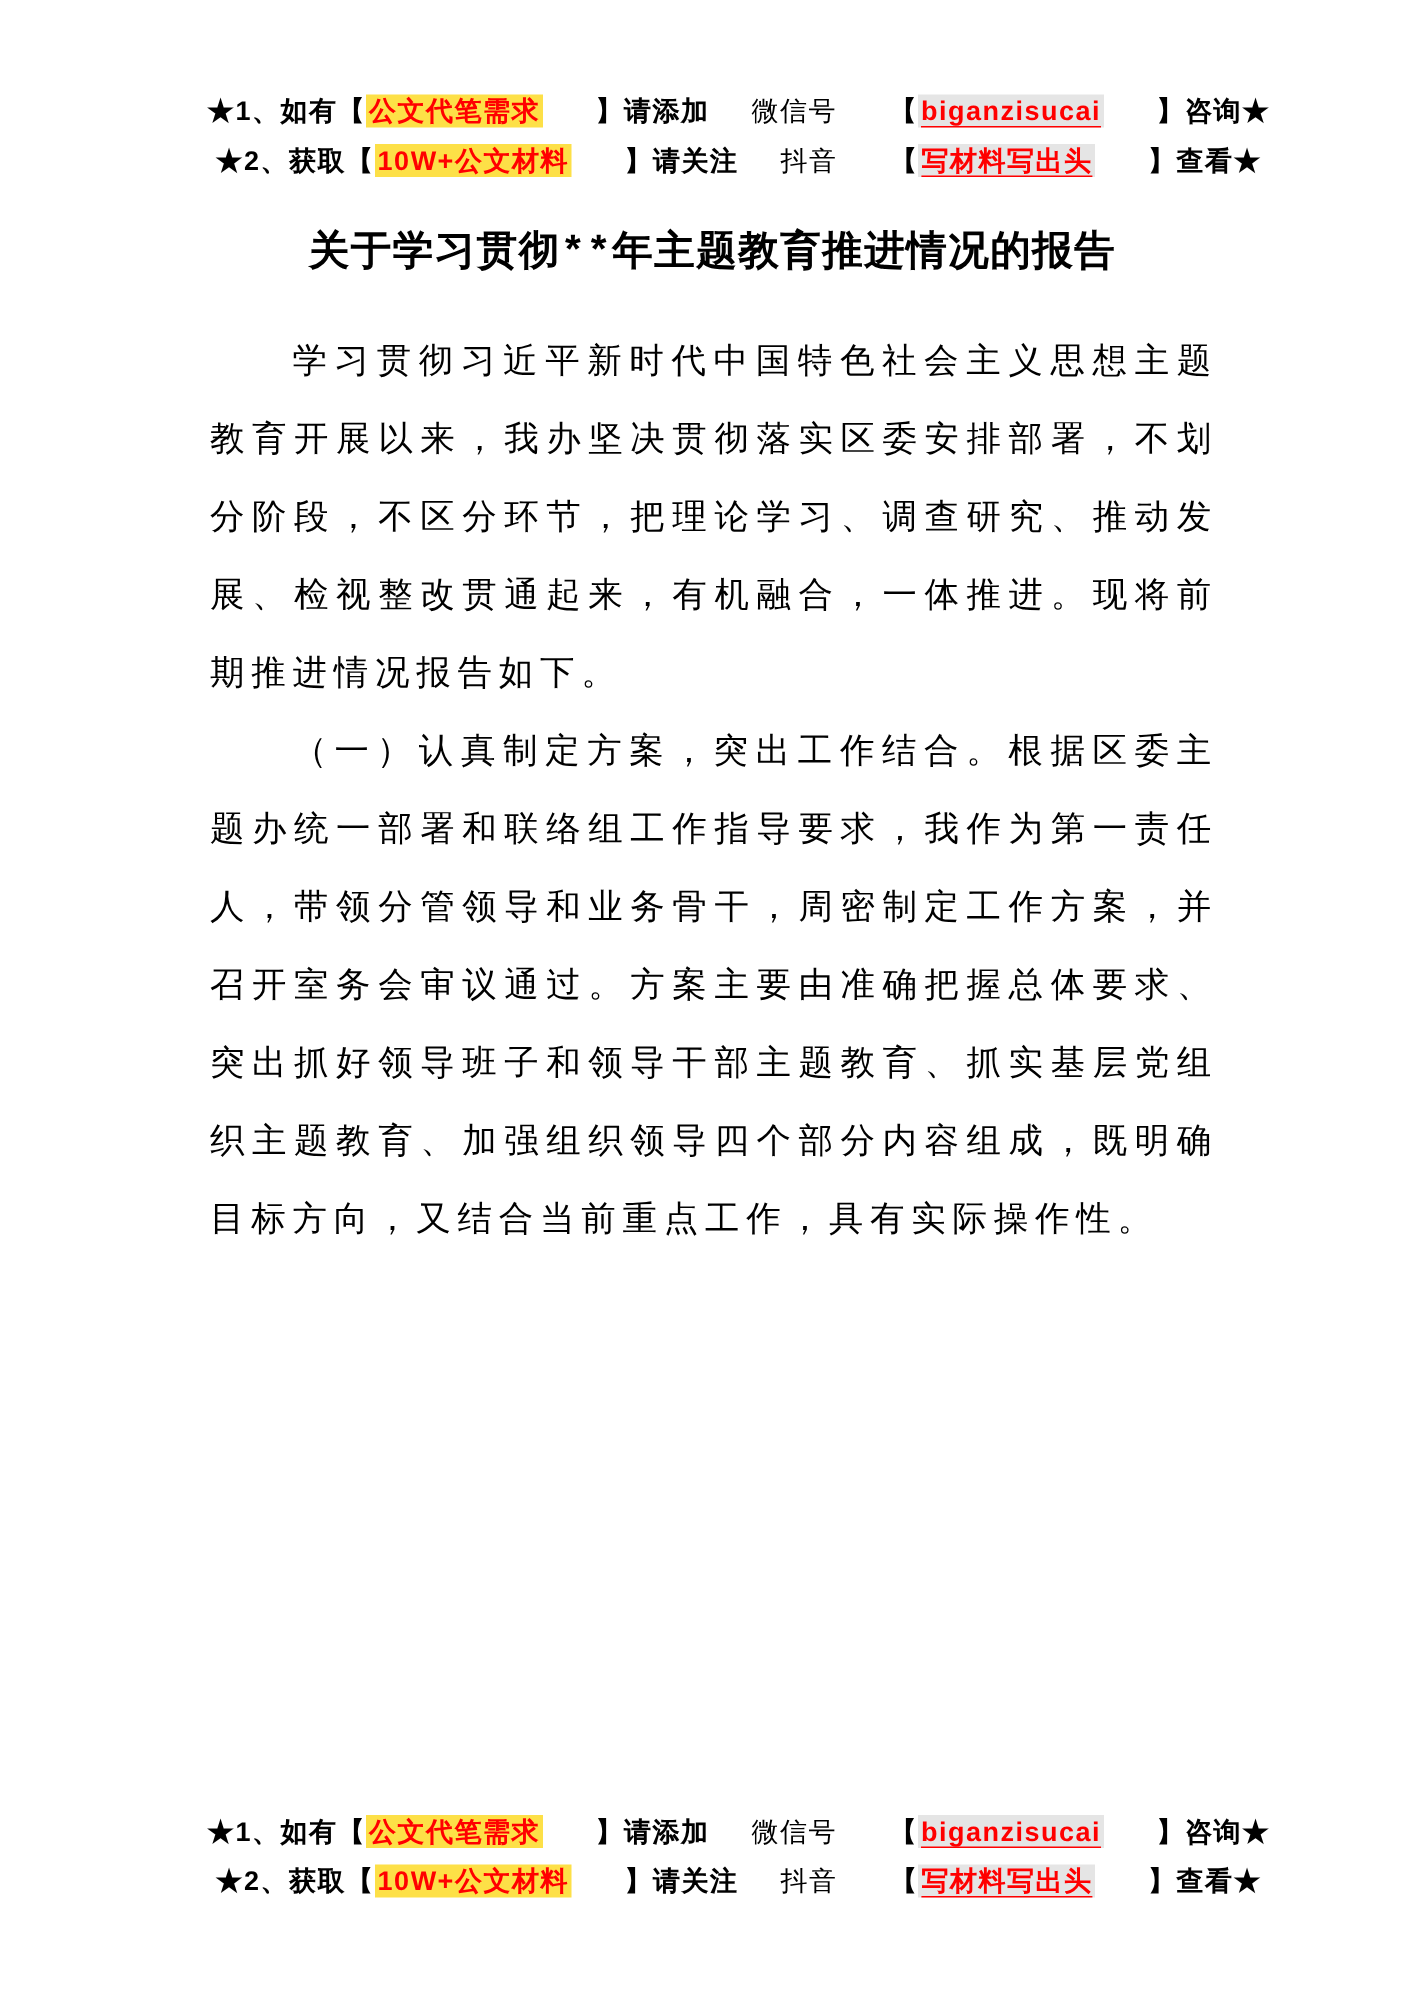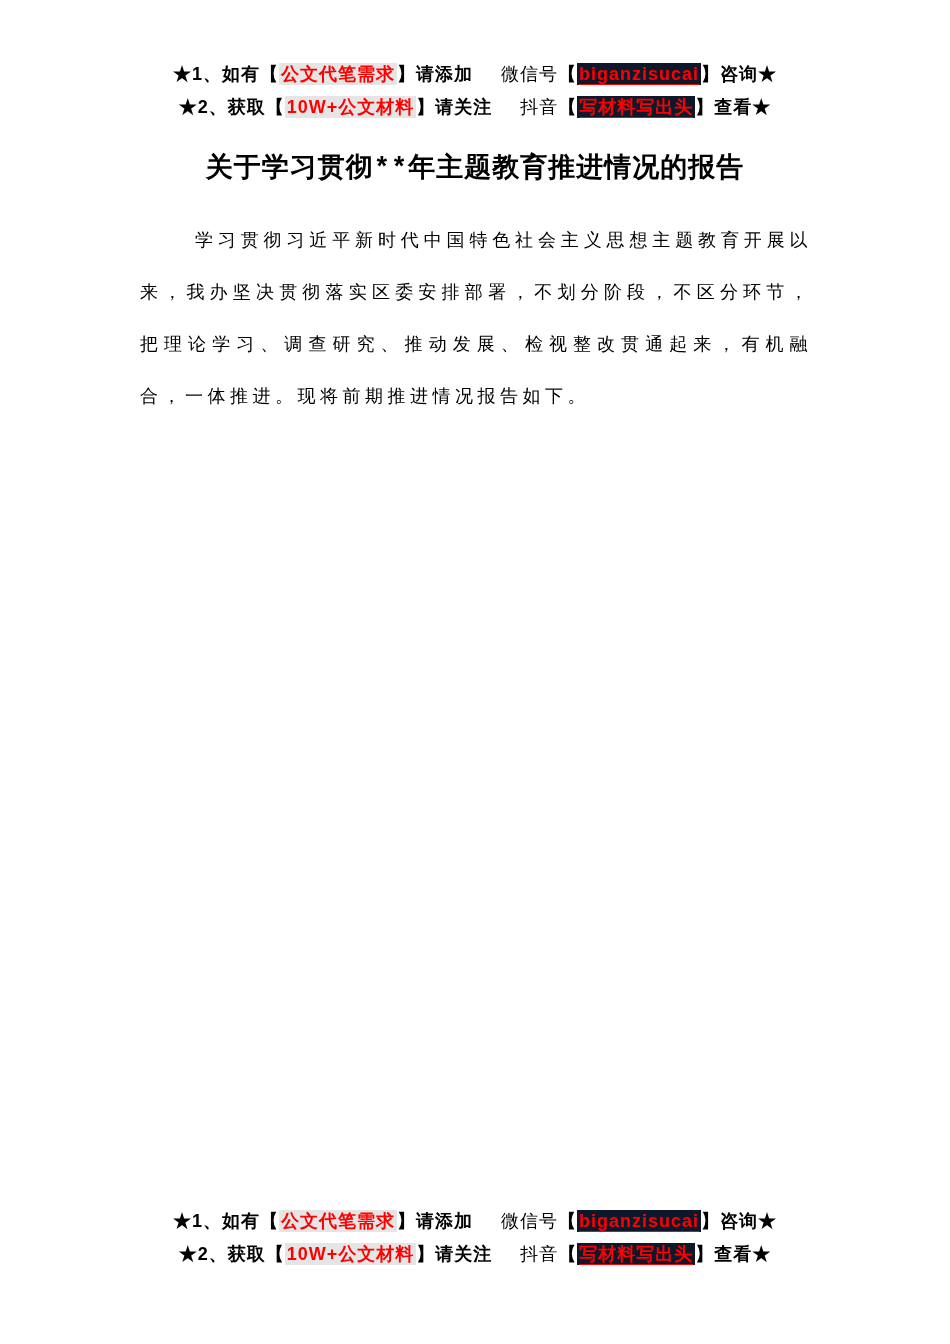--- a/index.html
+++ b/index.html
@@ -17,72 +17,73 @@
     left: 0;
     width: 100%;
     text-align: center;
     font-size: 18px;
     line-height: 33px;
     letter-spacing: 1px;
     white-space: nowrap;
   }
   .promo-header { top: 58px; }
   .promo-footer { top: 1205px; }
-  .seg-b  { font-weight: 700; }
+  .seg-b  { font-weight: 700; margin-left: 35px; }
   .seg-r  { font-weight: 400; margin-left: 28px; }
   .seg-bu { font-weight: 700; text-underline-offset: 4px; }
   .seg-hl {
     font-weight: 700;
     color: #FF0000;
-    background: #e5e5e5;
+    background: #fde047;
     padding: 1px 2px;
   }
   .seg-hlu {
     font-weight: 700;
     color: #FF0000;
-    background: #0f172a;
+    background: #e5e5e5;
     padding: 1px 2px;
     text-decoration: underline;
     text-underline-offset: 4px;
   }
   .doc-title {
     position: absolute;
     top: 149px;
     left: 0;
     width: 100%;
     text-align: center;
     font-size: 27px;
     font-weight: 700;
     letter-spacing: 1px;
     font-family: Liberation Mono, monospace;
   }
   .body-text {
     position: absolute;
     top: 214px;
     left: 140px;
     width: 672px;
-    font-size: 18px;
+    font-size: 23px;
     line-height: 52px;
     letter-spacing: 4.5px;
     text-align: justify;
   }
   .body-text p {
     text-indent: 55px;
   }
 </style>
 </head>
 <body>
 
 <div class="promo promo-header">
   <div class="promo-line"><span class="seg-b">★1、如有【</span><span class="seg-hl">公文代笔需求</span><span class="seg-b">】请</span><span class="seg-bu">添加</span><span class="seg-r">微信号</span><span class="seg-b">【</span><span class="seg-hlu">biganzisucai</span><span class="seg-b">】咨询★</span></div>
   <div class="promo-line"><span class="seg-b">★2、获取【</span><span class="seg-hl">10W+公文材料</span><span class="seg-b">】请</span><span class="seg-bu">关注</span><span class="seg-r">抖音</span><span class="seg-b">【</span><span class="seg-hlu">写材料写出头</span><span class="seg-b">】查看★</span></div>
 </div>
 
 <h1 class="doc-title">关于学习贯彻**年主题教育推进情况的报告</h1>
 
 <div class="body-text">
   <p>学习贯彻习近平新时代中国特色社会主义思想主题教育开展以来，我办坚决贯彻落实区委安排部署，不划分阶段，不区分环节，把理论学习、调查研究、推动发展、检视整改贯通起来，有机融合，一体推进。现将前期推进情况报告如下。</p>
+  <p>（一）认真制定方案，突出工作结合。根据区委主题办统一部署和联络组工作指导要求，我作为第一责任人，带领分管领导和业务骨干，周密制定工作方案，并召开室务会审议通过。方案主要由准确把握总体要求、突出抓好领导班子和领导干部主题教育、抓实基层党组织主题教育、加强组织领导四个部分内容组成，既明确目标方向，又结合当前重点工作，具有实际操作性。</p>
 </div>
 
 <div class="promo promo-footer">
   <div class="promo-line"><span class="seg-b">★1、如有【</span><span class="seg-hl">公文代笔需求</span><span class="seg-b">】请</span><span class="seg-bu">添加</span><span class="seg-r">微信号</span><span class="seg-b">【</span><span class="seg-hlu">biganzisucai</span><span class="seg-b">】咨询★</span></div>
   <div class="promo-line"><span class="seg-b">★2、获取【</span><span class="seg-hl">10W+公文材料</span><span class="seg-b">】请</span><span class="seg-bu">关注</span><span class="seg-r">抖音</span><span class="seg-b">【</span><span class="seg-hlu">写材料写出头</span><span class="seg-b">】查看★</span></div>
 </div>
 
 </body></html>

